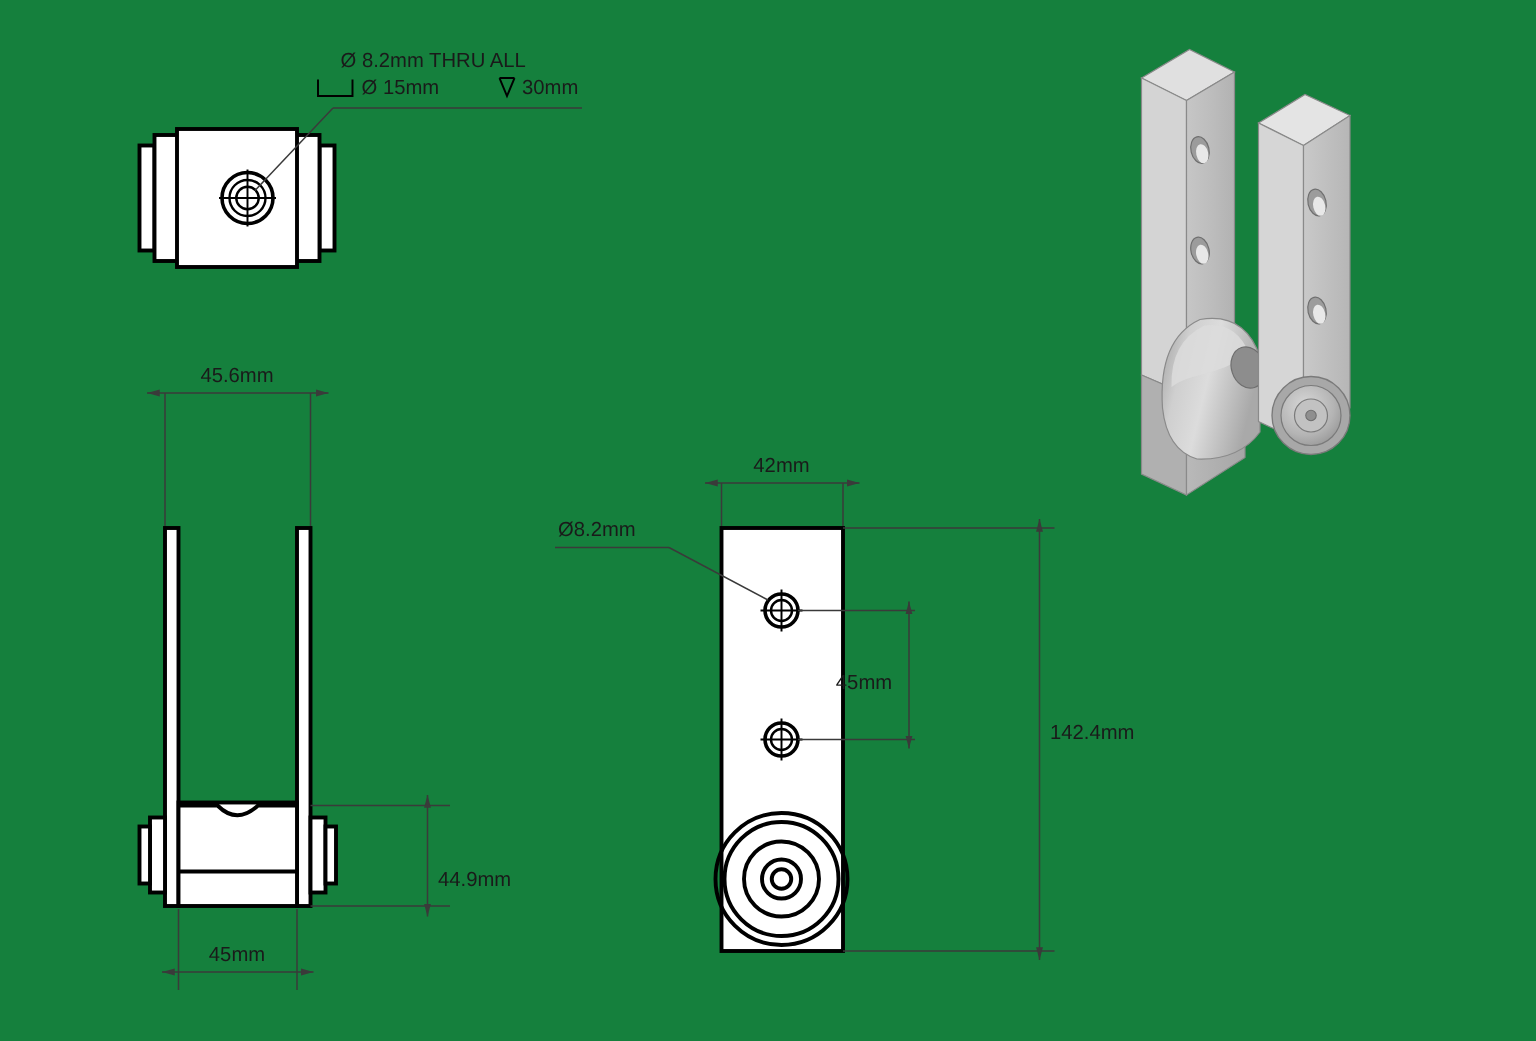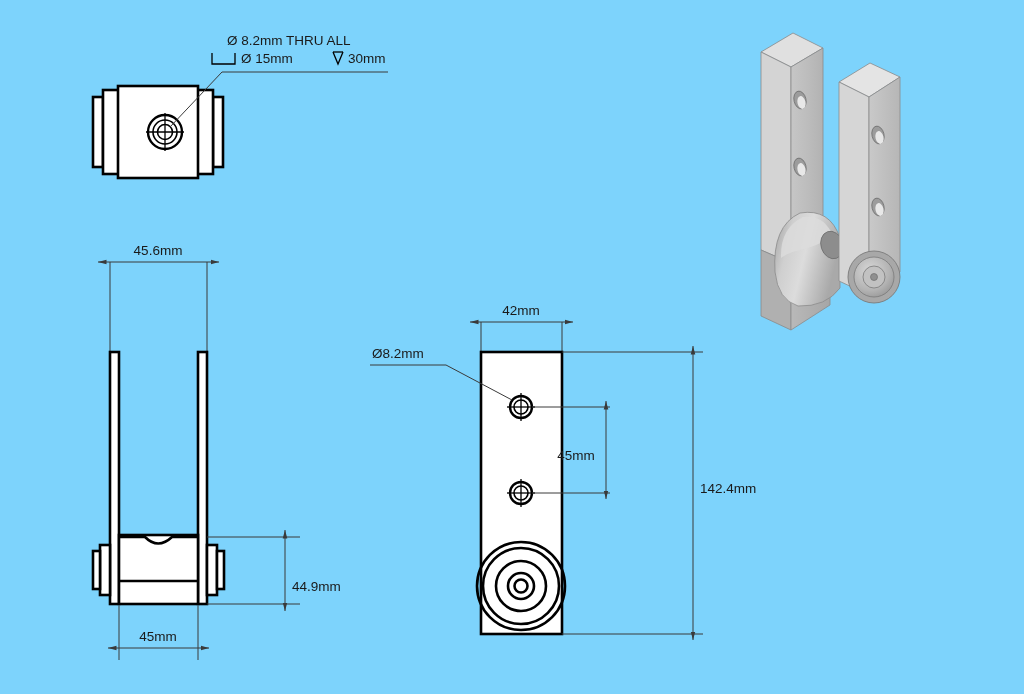--- a/index.html
+++ b/index.html
@@ -12,21 +12,21 @@
     height: 694px;
     font-family: "Liberation Sans", sans-serif;
     overflow: hidden;
     position: relative;
   }
   #sheet {
     position: absolute;
     left: 0; top: 0;
     width: 1024px;
     height: 694px;
-    background: #7dd3fc;
+    background: #15803d;
   }
   svg.drawing {
     position: absolute;
     left: 0; top: 0;
     width: 1024px;
     height: 694px;
     display: block;
   }
   text {
     font-family: "Liberation Sans", sans-serif;

